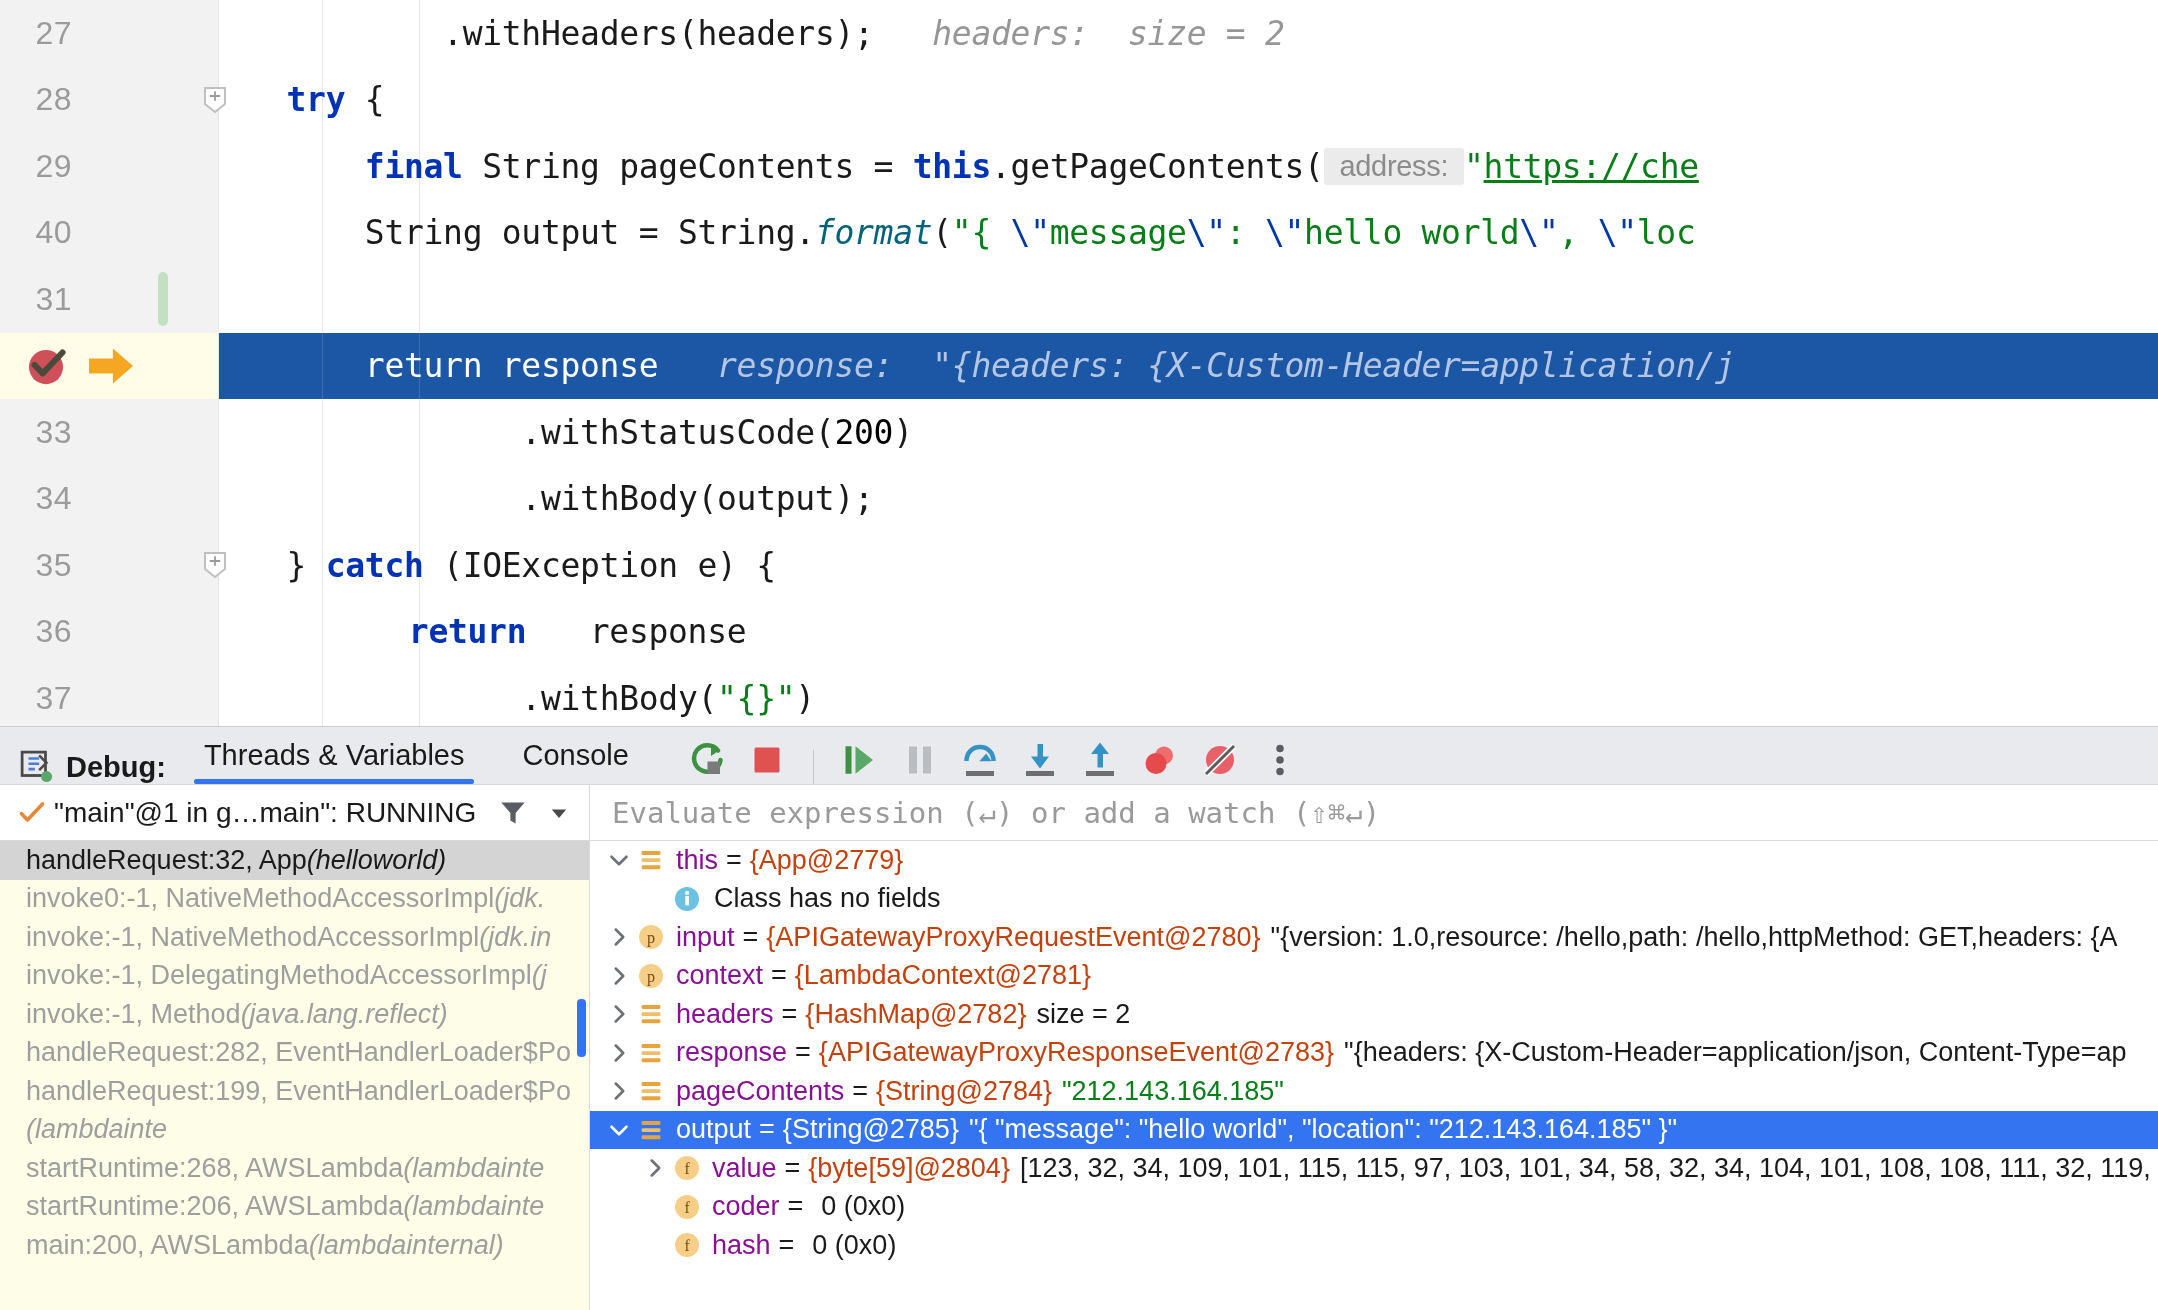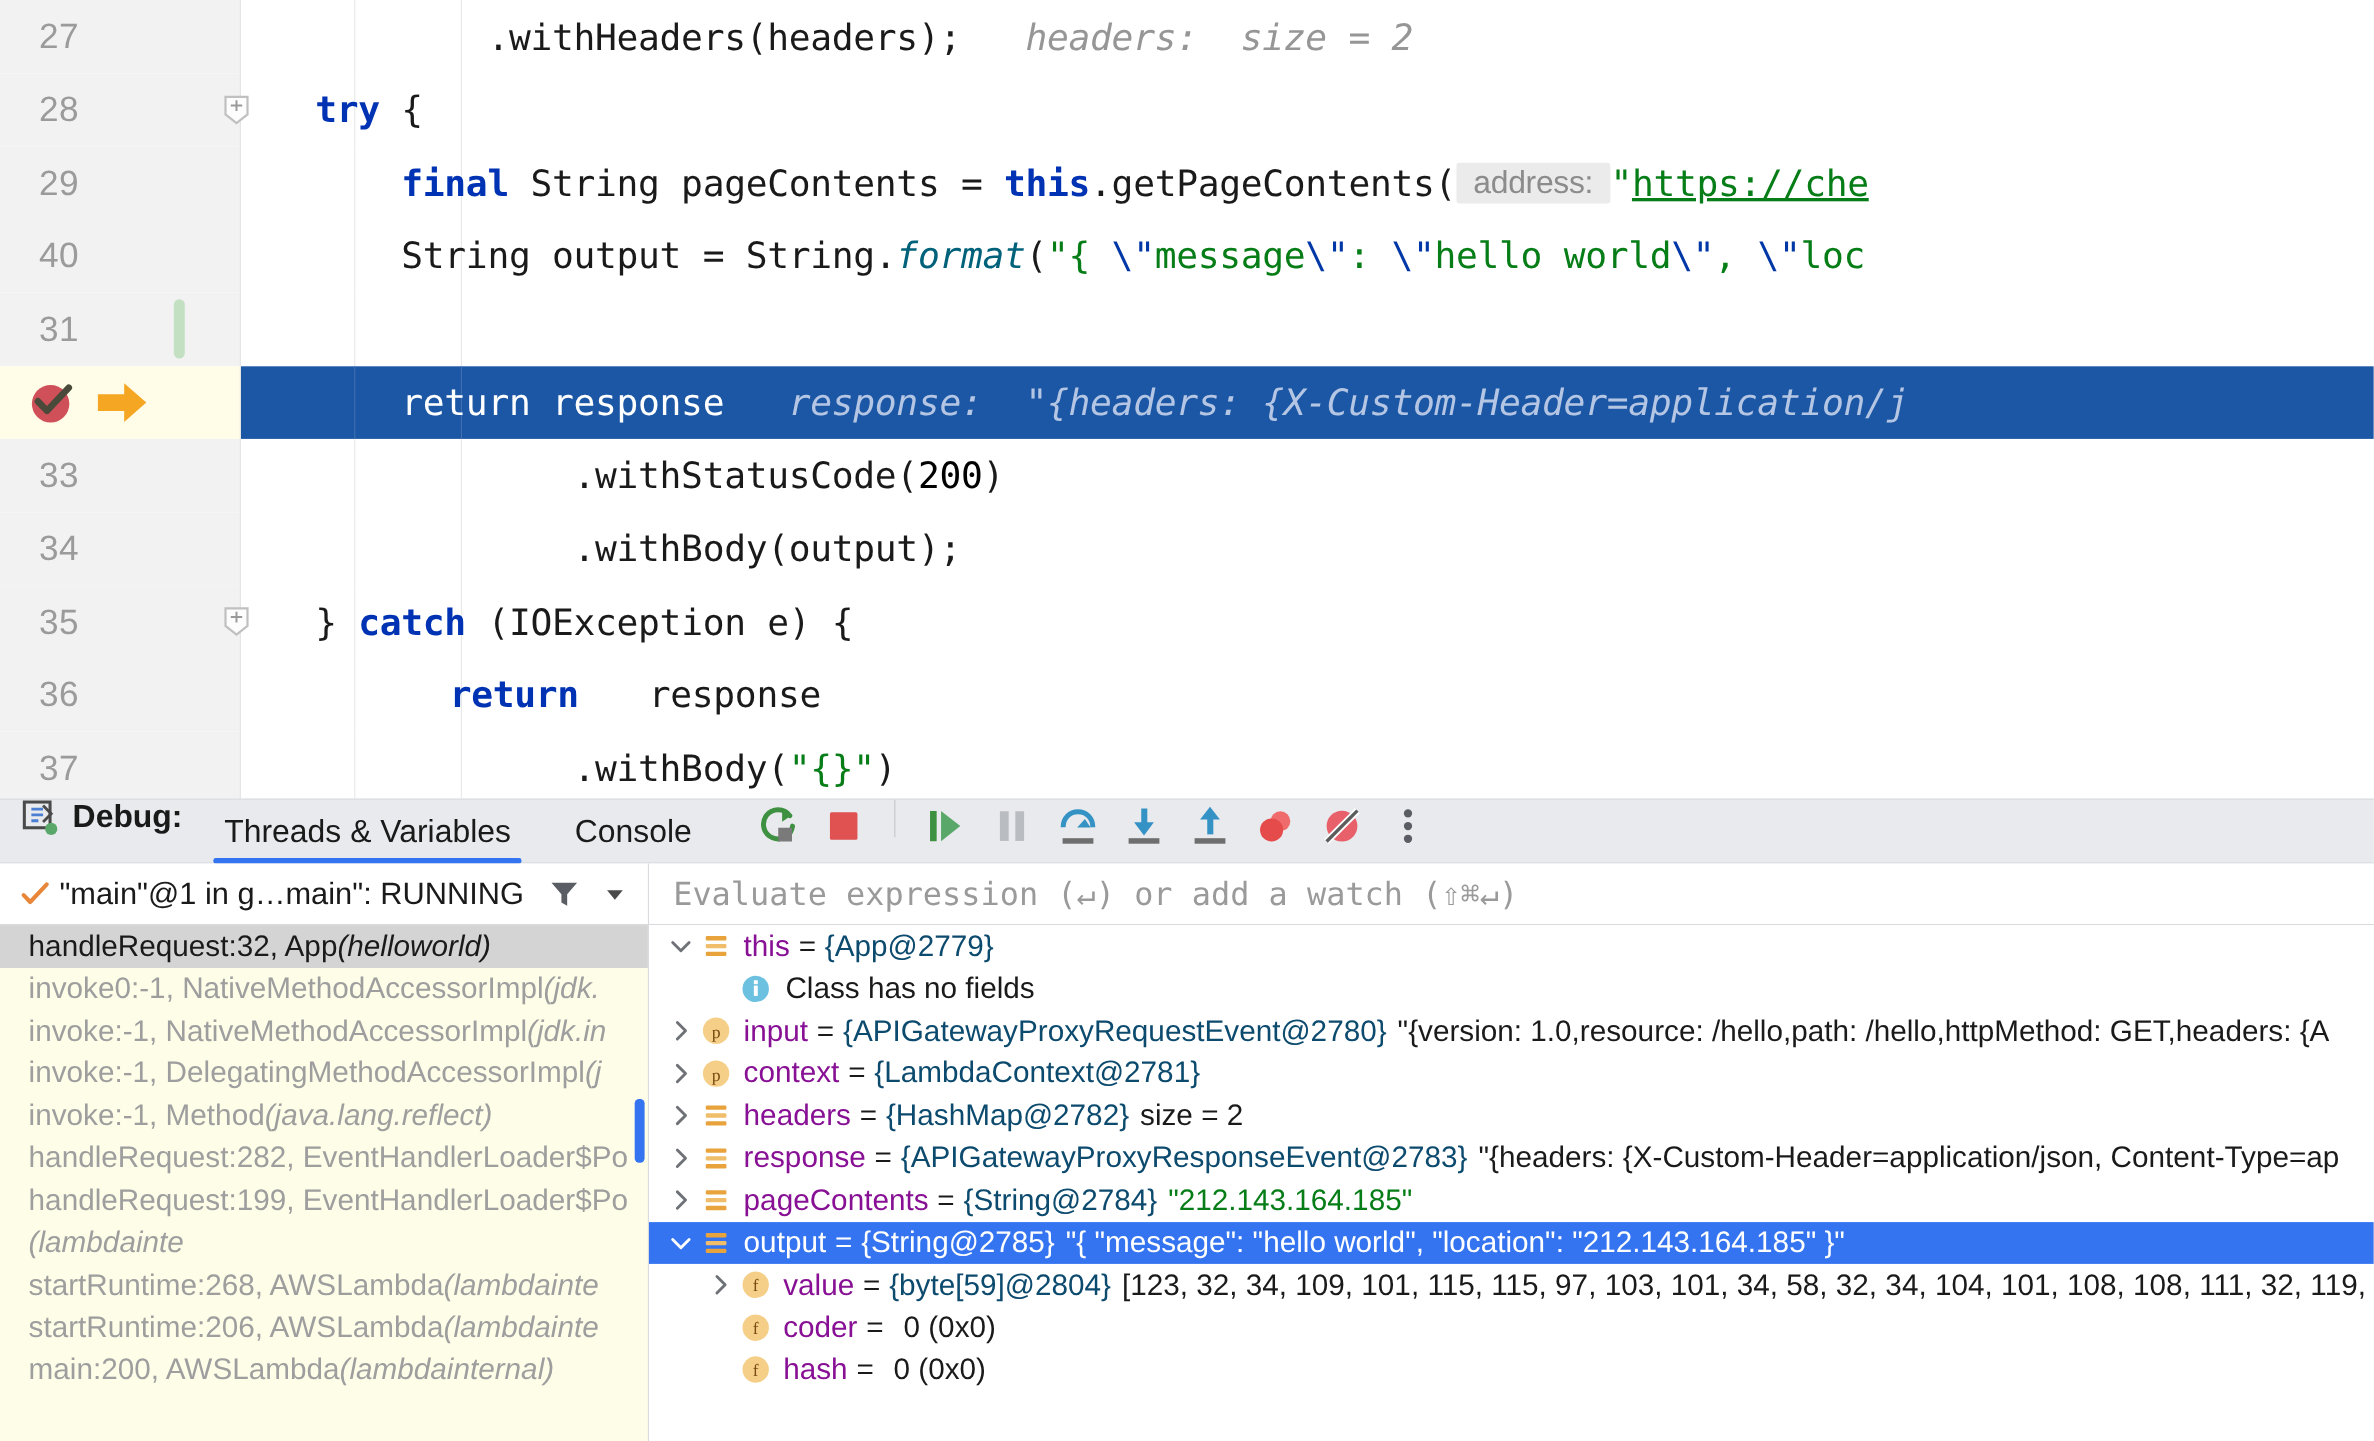--- a/index.html
+++ b/index.html
@@ -101,21 +101,21 @@
   
   #debug-panel {
     position: absolute; left: 0; top: 726px; width: 2158px; height: 584px;
     background: #ffffff;
     border-top: 1px solid #c9ccd1;
   }
   #debug-toolbar {
     position: relative;
     height: 58px; width: 100%;
     background: #e8eaed;
-    display: flex; align-items: flex-start;
+    display: flex; align-items: flex-end;
     border-bottom: 1px solid #d4d7dc;
   }
   .dbg-tab-icon { margin-left: 20px; width: 34px; height: 34px; display:block; }
   .dbg-label {
     margin-left: 12px;
     font-size: 29px; font-weight: bold; color: #1a1a1a;
   }
   .dbg-tab {
     position: relative;
     height: 58px; display: flex; align-items: center;
@@ -209,21 +209,21 @@
   .var-row.selected .vval,
   .var-row.selected .vstr { color: #ffffff; }
   .twisty {
     width: 34px; height: 34px; flex: 0 0 34px;
     display: flex; align-items: center; justify-content: center;
   }
   .twisty.empty { visibility: hidden; }
   .vicon { width: 30px; height: 30px; flex: 0 0 30px; margin-right: 10px; }
   .vname { color: #871094; }
   .veq   { color: #1a1a1a; margin: 0 8px; }
-  .vtype { color: #0c4a6e; }
+  .vtype { color: #c2410c; }
   .vval  { color: #1a1a1a; margin-left: 10px; }
   .vstr  { color: #067d17; margin-left: 10px; }
   .vinfo { color: #1a1a1a; margin-left: 2px; }
   .indent-1 { padding-left: 48px; }
 </style>
 </head>
 <body>
 
 <div id="editor">
     <div class="code-row">

